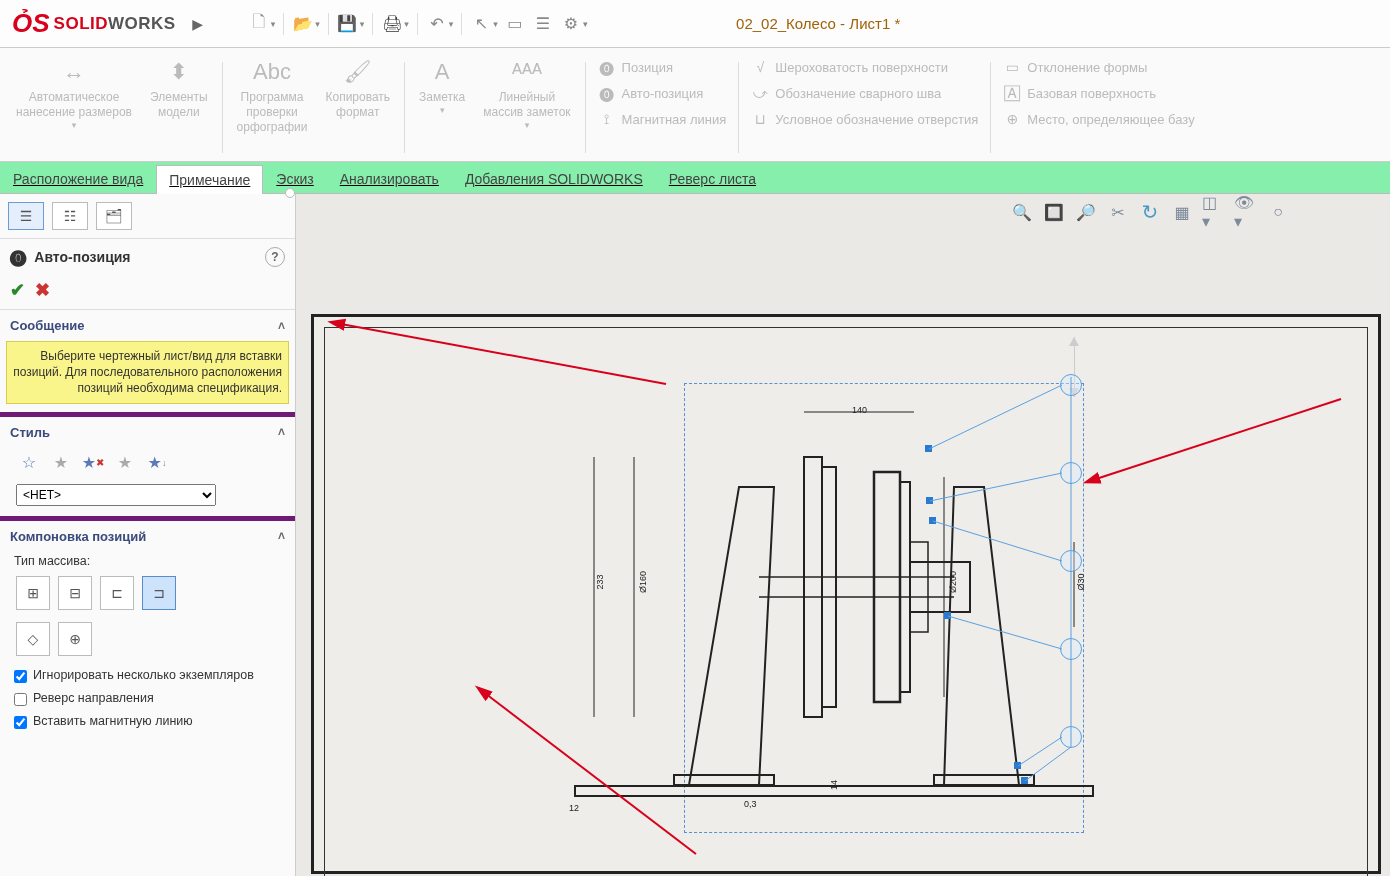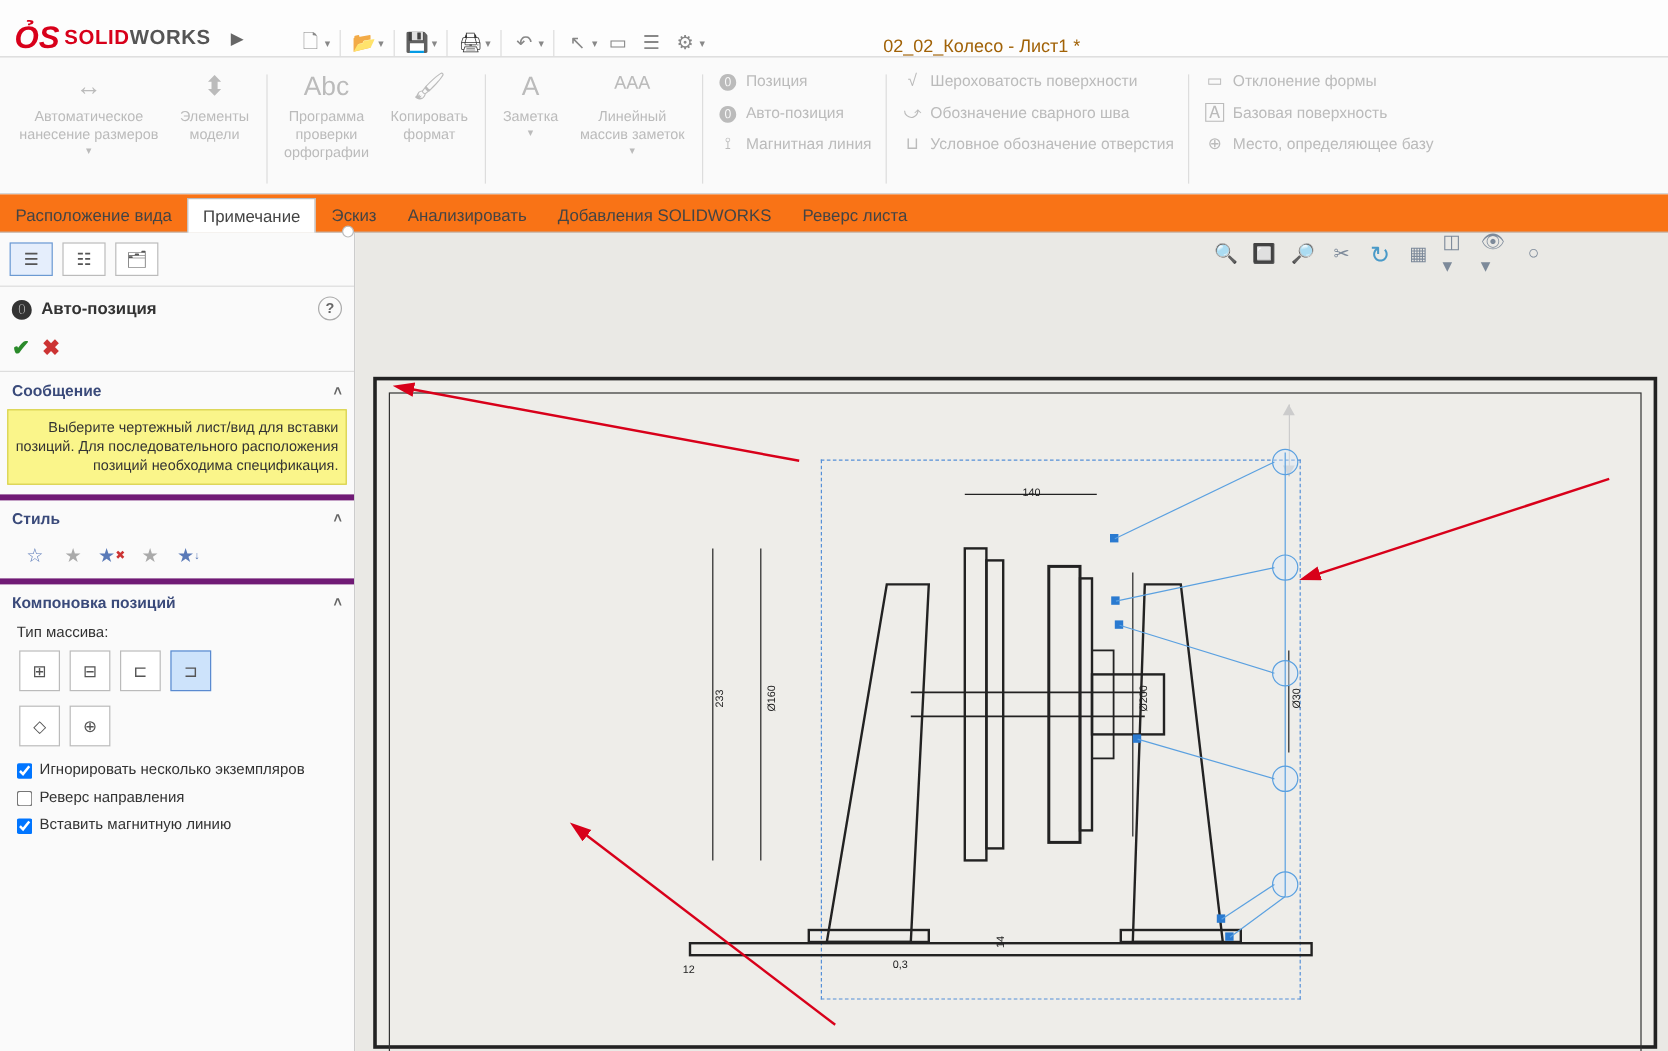--- a/index.html
+++ b/index.html
@@ -1,19 +1,19 @@
 <!DOCTYPE html>
 <html><head>
 <meta charset="utf-8">
 <style>
 * { box-sizing: border-box; margin: 0; padding: 0; font-family: Arial, sans-serif; }
 body { background: #fff; width: 1390px; height: 876px; overflow: hidden; position: relative; }
 
 
-.titlebar { height: 48px; display: flex; align-items: flex-end; border-bottom: 1px solid #ccc; background: #fdfdfd; }
+.titlebar { height: 48px; display: flex; align-items: center; border-bottom: 1px solid #ccc; background: #fdfdfd; }
 .logo { display: flex; align-items: center; padding: 0 12px; }
 .logo-mark { font-size: 26px; font-style: italic; font-weight: bold; color: #d8001a; margin-right: 4px; }
 .logo-text1 { font-size: 17px; font-weight: bold; color: #d8001a; letter-spacing: 0.5px;}
 .logo-text2 { font-size: 17px; font-weight: bold; color: #555; letter-spacing: 0.5px;}
 .caret-right { width: 20px; height: 30px; display: flex; align-items: center; justify-content: center; color: #666; font-size: 14px; }
 .qat { display: flex; align-items: center; gap: 6px; margin-left: 40px; }
 .qat-item { display: flex; align-items: center; gap: 1px; color: #888; }
 .qat-ico { width: 22px; height: 22px; display: flex; align-items: center; justify-content: center; font-size: 16px; }
 .qat-caret { font-size: 9px; color: #888; }
 .qat-sep { width: 1px; height: 22px; background: #ddd; margin: 0 2px; }
@@ -22,21 +22,21 @@
 
 .ribbon { height: 114px; border-bottom: 1px solid #ccc; display: flex; align-items: flex-start; padding: 6px 8px 0; background: #fafafa; gap: 2px; }
 .rgroup { display: flex; flex-direction: column; align-items: center; justify-content: flex-start; padding: 2px 8px; color: #bbb; font-size: 12px; text-align: center; line-height: 1.25; }
 .rgroup-ico { height: 32px; display: flex; align-items: center; justify-content: center; font-size: 22px; margin-bottom: 2px;}
 .rgroup small { font-size: 9px; }
 .rsmallcol { display: flex; flex-direction: column; gap: 8px; justify-content: center; padding: 4px 6px;}
 .rsmallrow { display: flex; align-items: center; gap: 6px; color: #bbb; font-size: 13px; }
 .rsmallrow .ico { width: 18px; height: 18px; display:flex;align-items:center;justify-content:center;font-size:14px;}
 
 
-.tabbar { height: 32px; border-bottom: 1px solid #bbb; display: flex; align-items: flex-end; background: #f97316; }
+.tabbar { height: 32px; border-bottom: 1px solid #bbb; display: flex; align-items: flex-end; background: #86efac; text-decoration: underline; }
 .tab { padding: 6px 12px; font-size: 14px; color: #444; border: 1px solid transparent; border-bottom: none; cursor: pointer; }
 .tab.active { background: #fff; border-color: #bbb; position: relative; top: 1px; }
 
 
 .main { display: flex; height: calc(876px - 48px - 114px - 32px); }
 .sidepanel { width: 296px; border-right: 1px solid #ccc; background: #fafafa; display: flex; flex-direction: column; font-size: 13px; color: #333; position:relative;}
 .panel-dot { position:absolute; right:0; top:-6px; width:10px;height:10px; border-radius:50%; background:#fff; border:1px solid #bbb;}
 .panel-tabs { display: flex; gap: 8px; padding: 8px; border-bottom: 1px solid #ddd; }
 .ptab { width: 36px; height: 28px; border: 1px solid #bbb; background: #fff; display:flex;align-items:center;justify-content:center; font-size:14px;color:#555;}
 .ptab.active { background: #e5eefc; border-color:#6c9ad2;}
@@ -260,20 +260,23 @@
           <span>Стиль</span>
           <span class="chev">˄</span>
         </div>
       <div class="style-icons">
         <span class="si">☆</span>
         <span class="si" style="color:#aaa">★</span>
         <span class="si">★<sub style="color:#c33;font-size:10px">✖</sub></span>
         <span class="si" style="color:#aaa">★</span>
         <span class="si">★<sub style="font-size:9px">↓</sub></span>
       </div>
+      <div class="style-select">
+        <select><option>&lt;НЕТ&gt;</option></select>
+      </div>
     </div>
 
     <div class="section" style="border-bottom:none">
       <div class="sec-head">
           <span>Компоновка позиций</span>
           <span class="chev">˄</span>
         </div>
       <div class="lbl-dim">Тип массива:</div>
       <div class="layout-icons">
         <div class="li">⊞</div>

